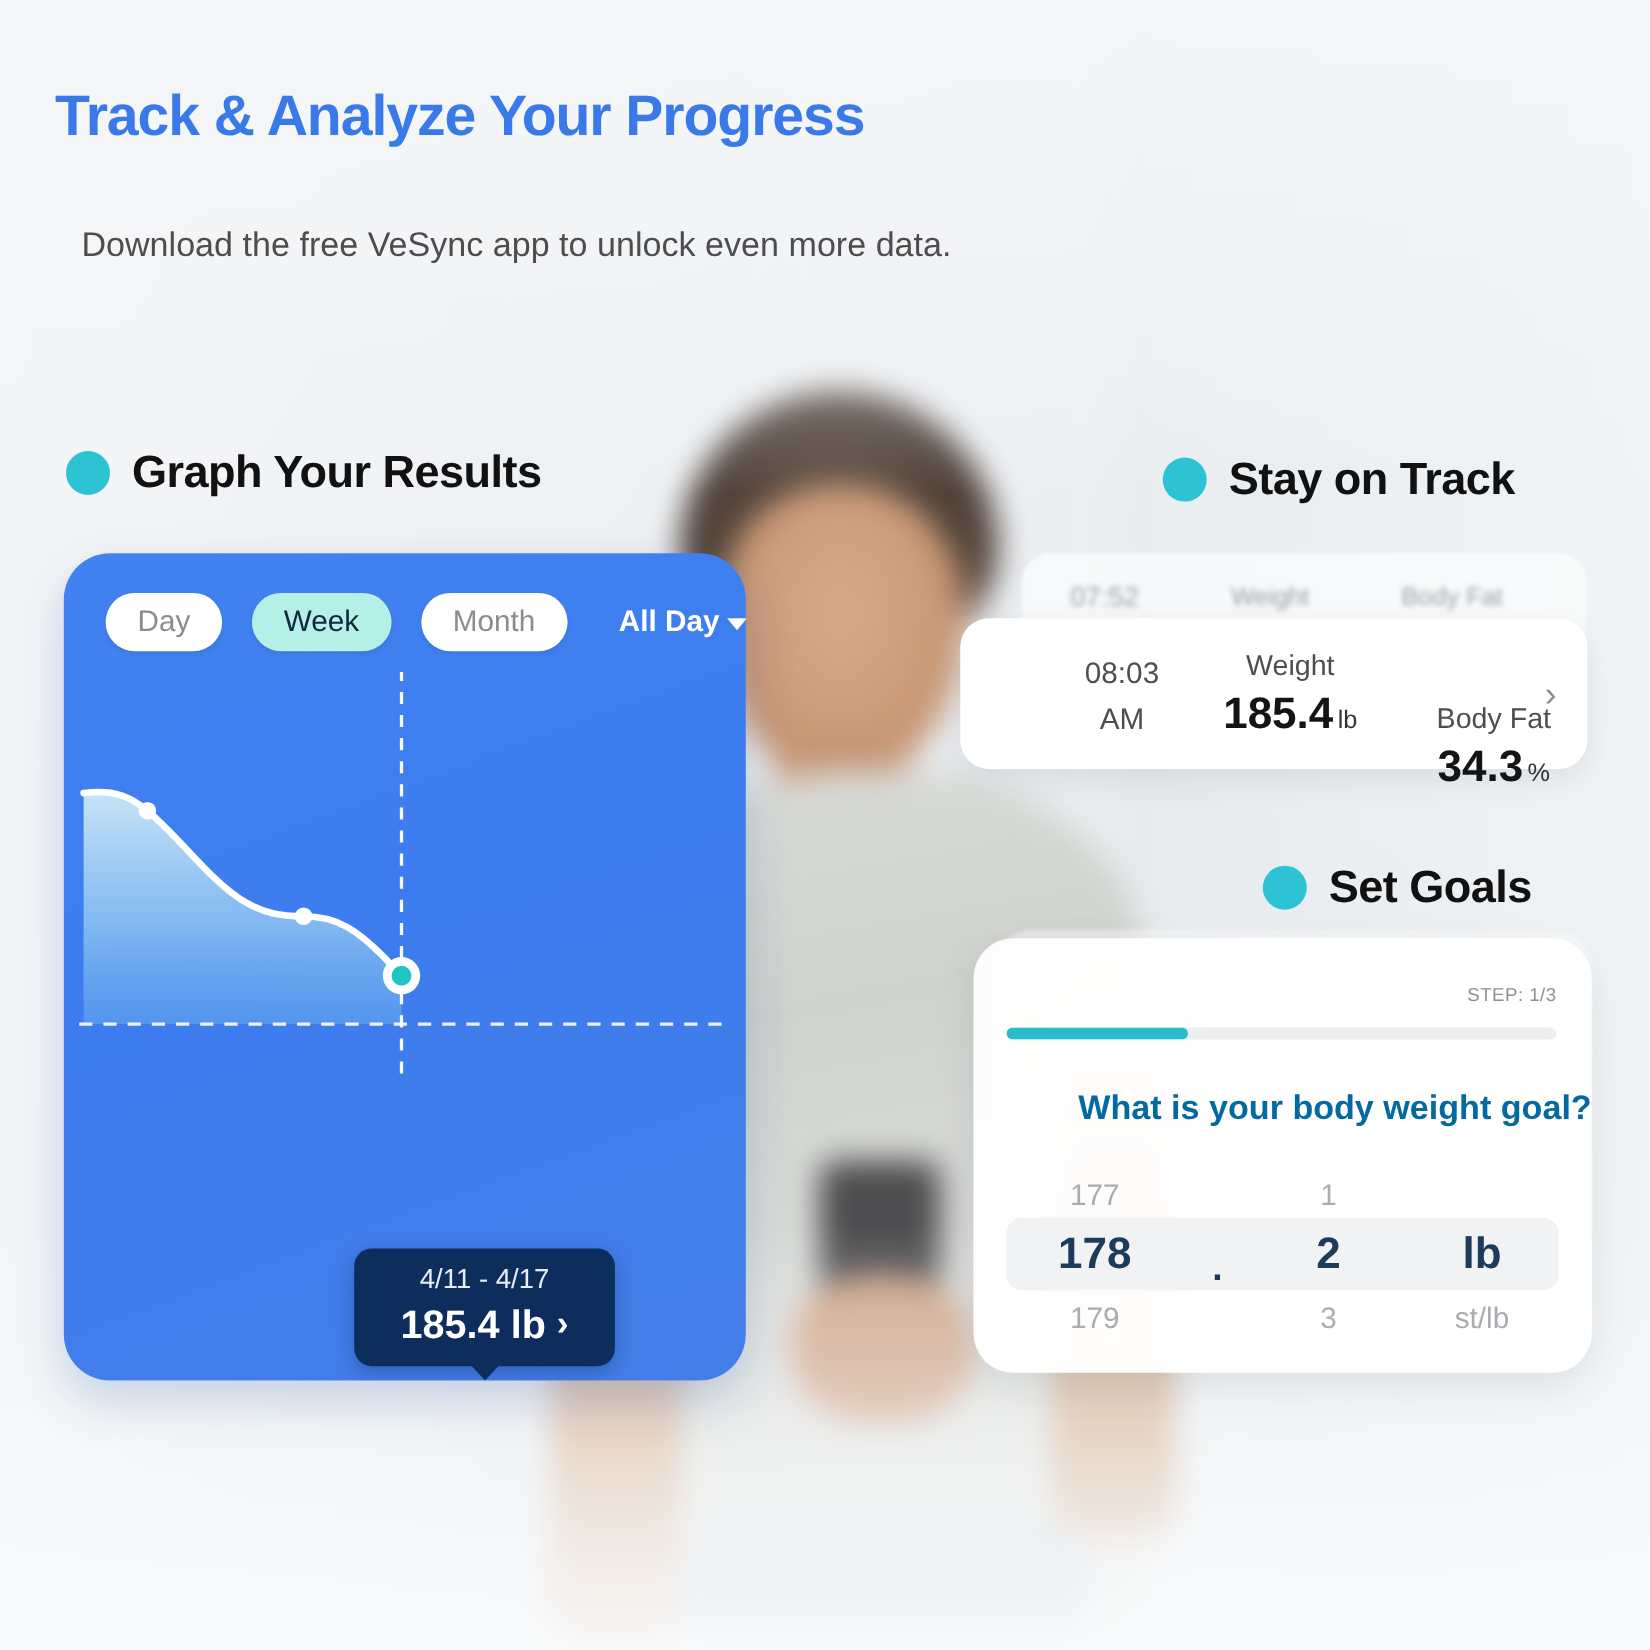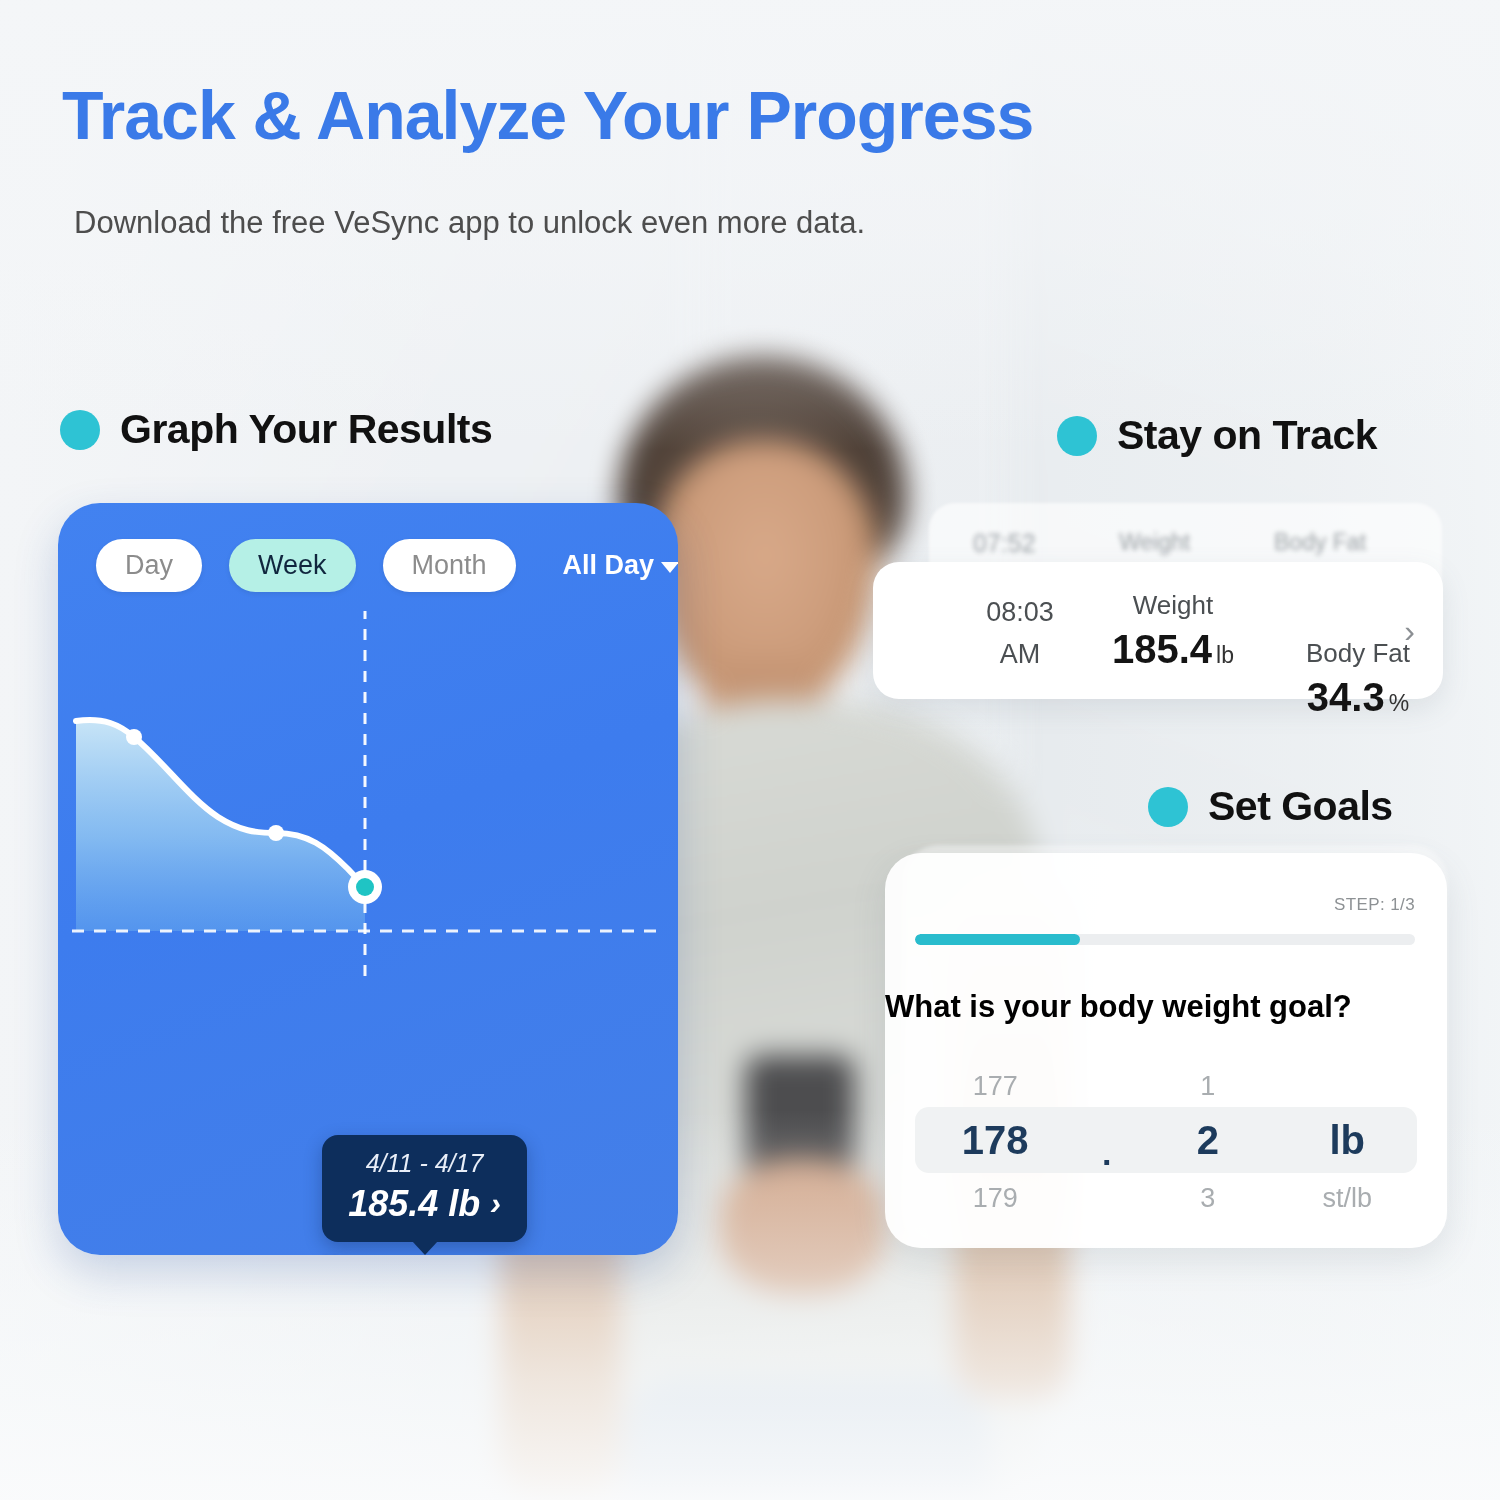--- a/index.html
+++ b/index.html
@@ -116,23 +116,23 @@
     background:
       linear-gradient(180deg, rgba(244,246,248,0.96) 0%, rgba(244,246,248,0.55) 16%, rgba(244,246,248,0.0) 30%,
         rgba(244,246,248,0.0) 74%, rgba(248,250,251,0.72) 92%, rgba(250,251,252,0.95) 100%),
       linear-gradient(90deg, rgba(243,245,247,0.98) 0%, rgba(243,245,247,0.5) 12%, rgba(243,245,247,0) 30%,
         rgba(240,243,245,0) 70%, rgba(240,243,245,0.55) 88%, rgba(242,245,247,0.92) 100%);
   }
 
   
   .headline {
     position: absolute;
-    left: 62px;
+    left: 50px;
     top: 76px;
-    font-size: 68px;
+    font-size: 52px;
     font-weight: 700;
     letter-spacing: -1px;
     color: #3a7ae8;
     white-space: nowrap;
   }
   .subhead {
     position: absolute;
     left: 74px;
     top: 205px;
     font-size: 31px;
@@ -236,24 +236,23 @@
   }
 
   
   .tooltip {
     position: absolute;
     left: 264px;
     top: 632px;
     width: 205px;
     background: #0d2e5c;
     border-radius: 16px;
-    padding: 12px 0 16px;
+    padding: 12px 16px 16px;
     text-align: center;
     box-shadow: 0 6px 18px rgba(10,30,70,0.3);
-    font-style: italic;
   }
   .tooltip .t-date {
     font-size: 25px;
     font-weight: 500;
     color: #e8eef8;
     line-height: 1.35;
   }
   .tooltip .t-val {
     font-size: 36px;
     font-weight: 700;
@@ -410,24 +409,24 @@
   .progress-fill {
     height: 100%;
     width: 33.3%;
     background: #29bccd;
     border-radius: 6px;
   }
   .goal-q {
     position: absolute;
     left: 0; right: 0;
     top: 136px;
-    text-align: left;
+    text-align: right;
     font-size: 31px;
     font-weight: 700;
-    color: #000000;
+    color: #0369a1;
   }
   .picker {
     position: absolute;
     left: 30px;
     right: 30px;
     top: 210px;
     height: 150px;
   }
   .pick-row {
     position: absolute;

